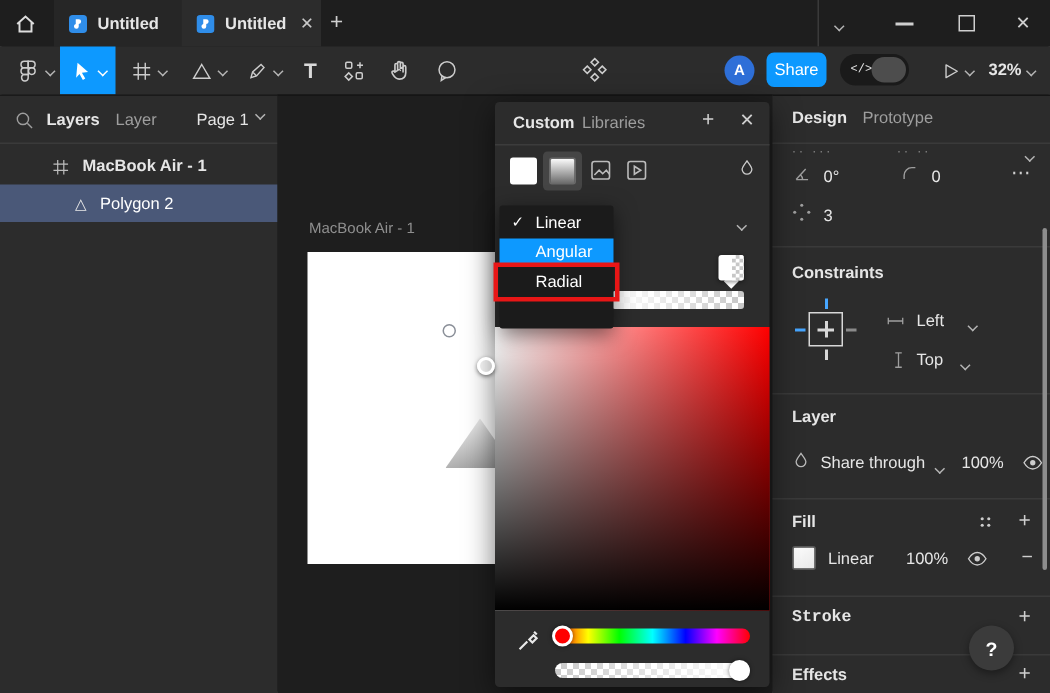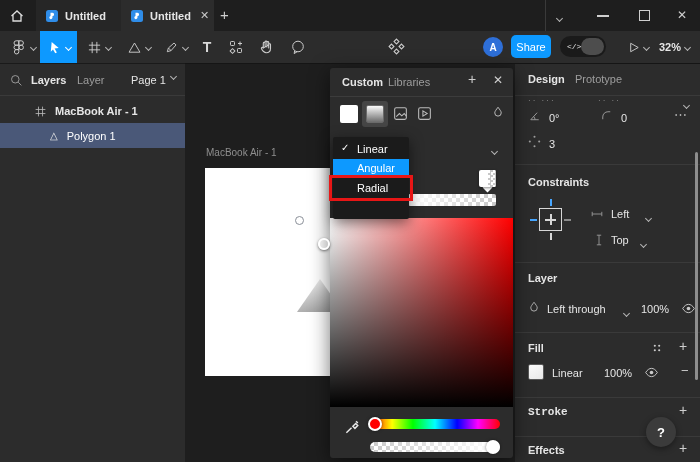--- a/index.html
+++ b/index.html
@@ -326,21 +326,21 @@
   <div class="abs row-frame">
     <span class="ic">
         <svg width="13" height="13" viewBox="0 0 16 16">
           <path d="M5.5 2v12M10.5 2v12M2 5.5h12M2 10.5h12" stroke="#bdbdbd" fill="none"></path>
         </svg>
       </span>
     <span class="lb txt">MacBook Air - 1</span>
   </div>
   <div class="abs row-poly">
     <span class="ic">△</span>
-    <span class="lb txt">Polygon 1</span>
+    <span class="lb txt">Polygon 2</span>
   </div>
 
   <div class="abs canvas"></div>
   <div class="abs frame-label">MacBook Air - 1</div>
   <div class="abs frame"></div>
   <div class="abs poly-sliver"></div>
   <div class="abs handle1"></div>
   <div class="abs handle2"></div>
 
   <div class="abs popup"></div>
@@ -461,21 +461,21 @@
   </div>
   <div class="abs val-top txt">Top</div>
   <div class="abs chev-top"><span class="chev"></span></div>
   <div class="abs sb-div" style="top:262px"></div>
   <div class="abs sb-layer txt semib">Layer</div>
   <div class="abs ic-blend">
     <svg width="14" height="14" viewBox="0 0 16 16">
         <path d="M8 2.6c2 2.7 3.7 4.6 3.7 6.4a3.7 3.7 0 11-7.4 0c0-1.8 1.7-3.7 3.7-6.4z" stroke="#bbb" fill="none"></path>
       </svg>
   </div>
-  <div class="abs val-blend txt">Left through</div>
+  <div class="abs val-blend txt">Share through</div>
   <div class="abs chev-blend"><span class="chev"></span></div>
   <div class="abs val-lop txt">100%</div>
   <div class="abs ic-leye">
     <svg width="15" height="15" viewBox="0 0 16 16">
         <path d="M1.8 8C3.6 5 5.8 3.6 8 3.6S12.4 5 14.2 8C12.4 11 10.2 12.4 8 12.4S3.6 11 1.8 8z" stroke="#ccc" fill="none"></path>
         <circle cx="8" cy="8" r="1.9" fill="#ccc"></circle>
       </svg>
   </div>
   <div class="abs sb-div" style="top:332px"></div>
   <div class="abs sb-fill txt semib">Fill</div>

